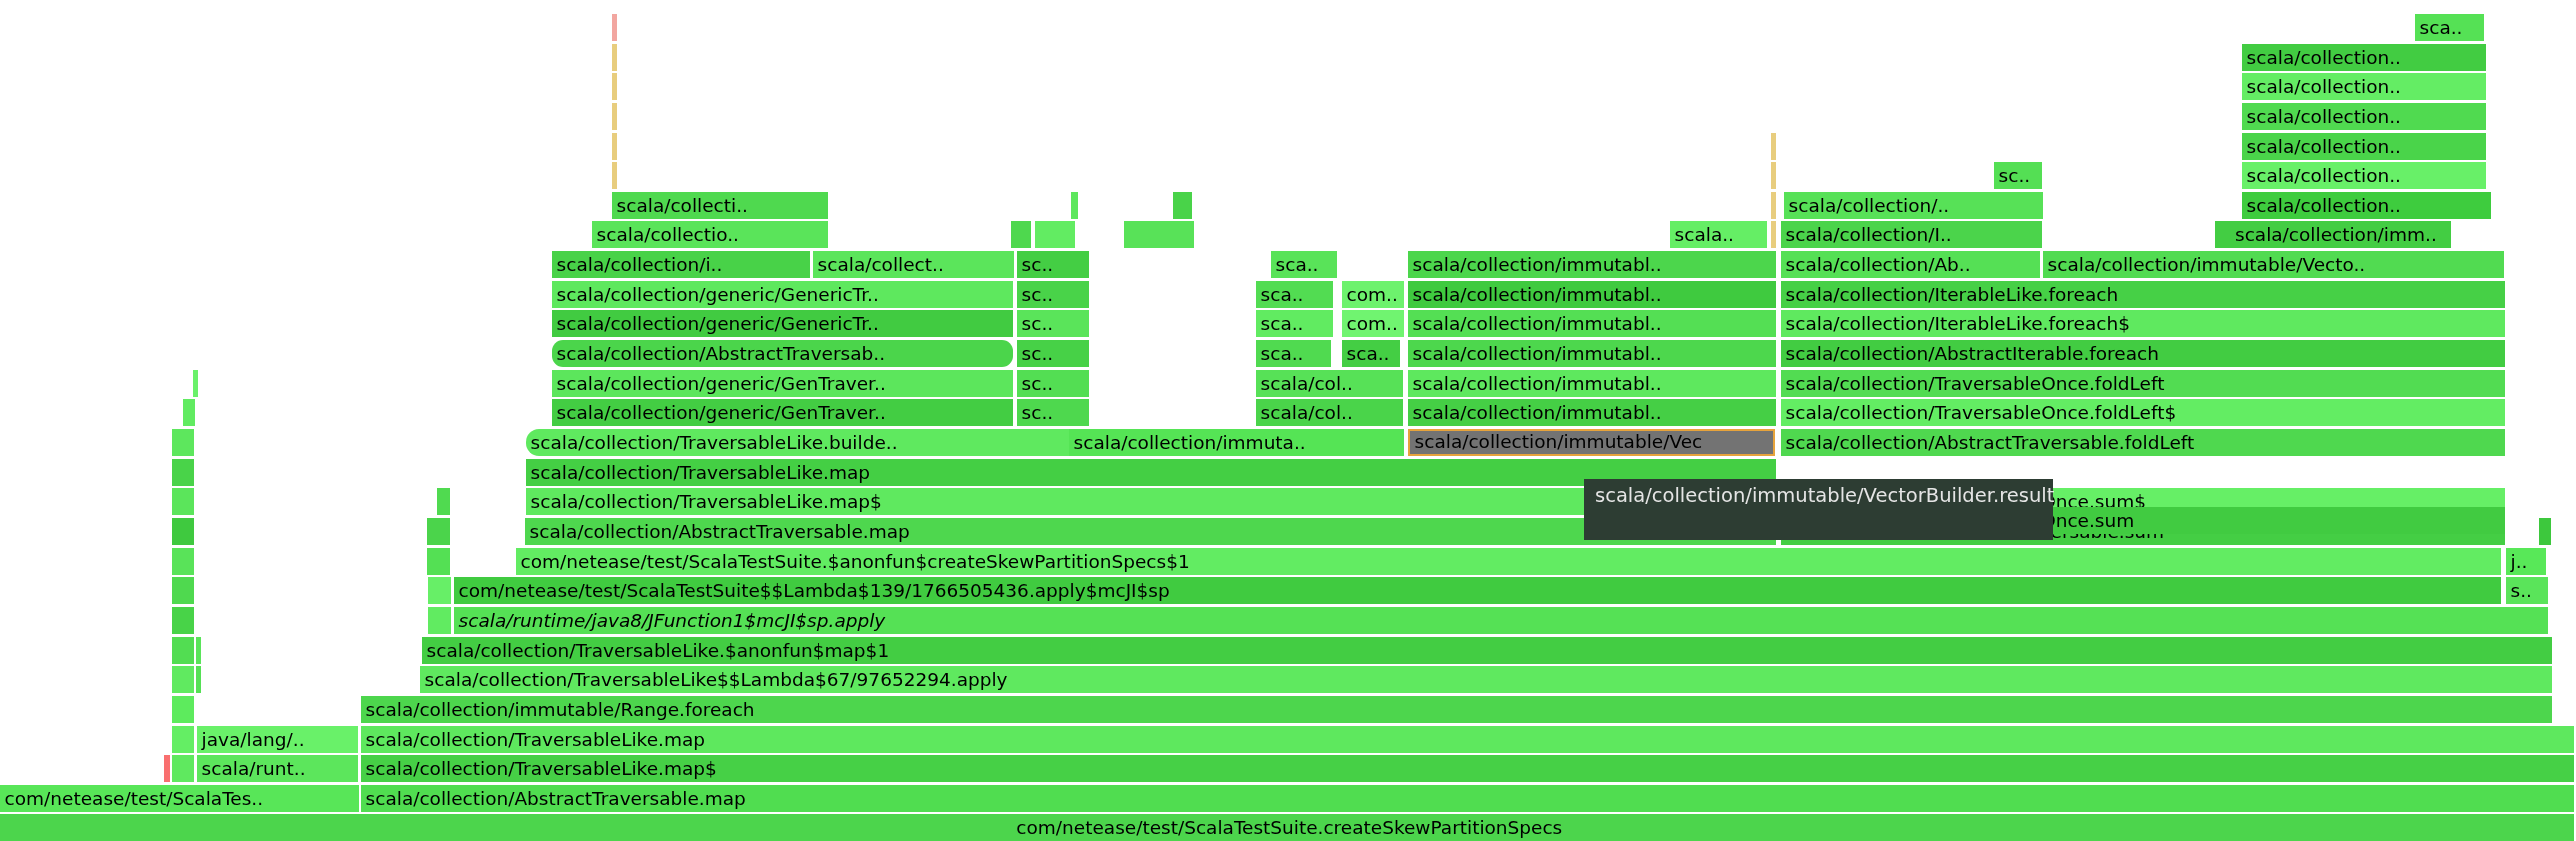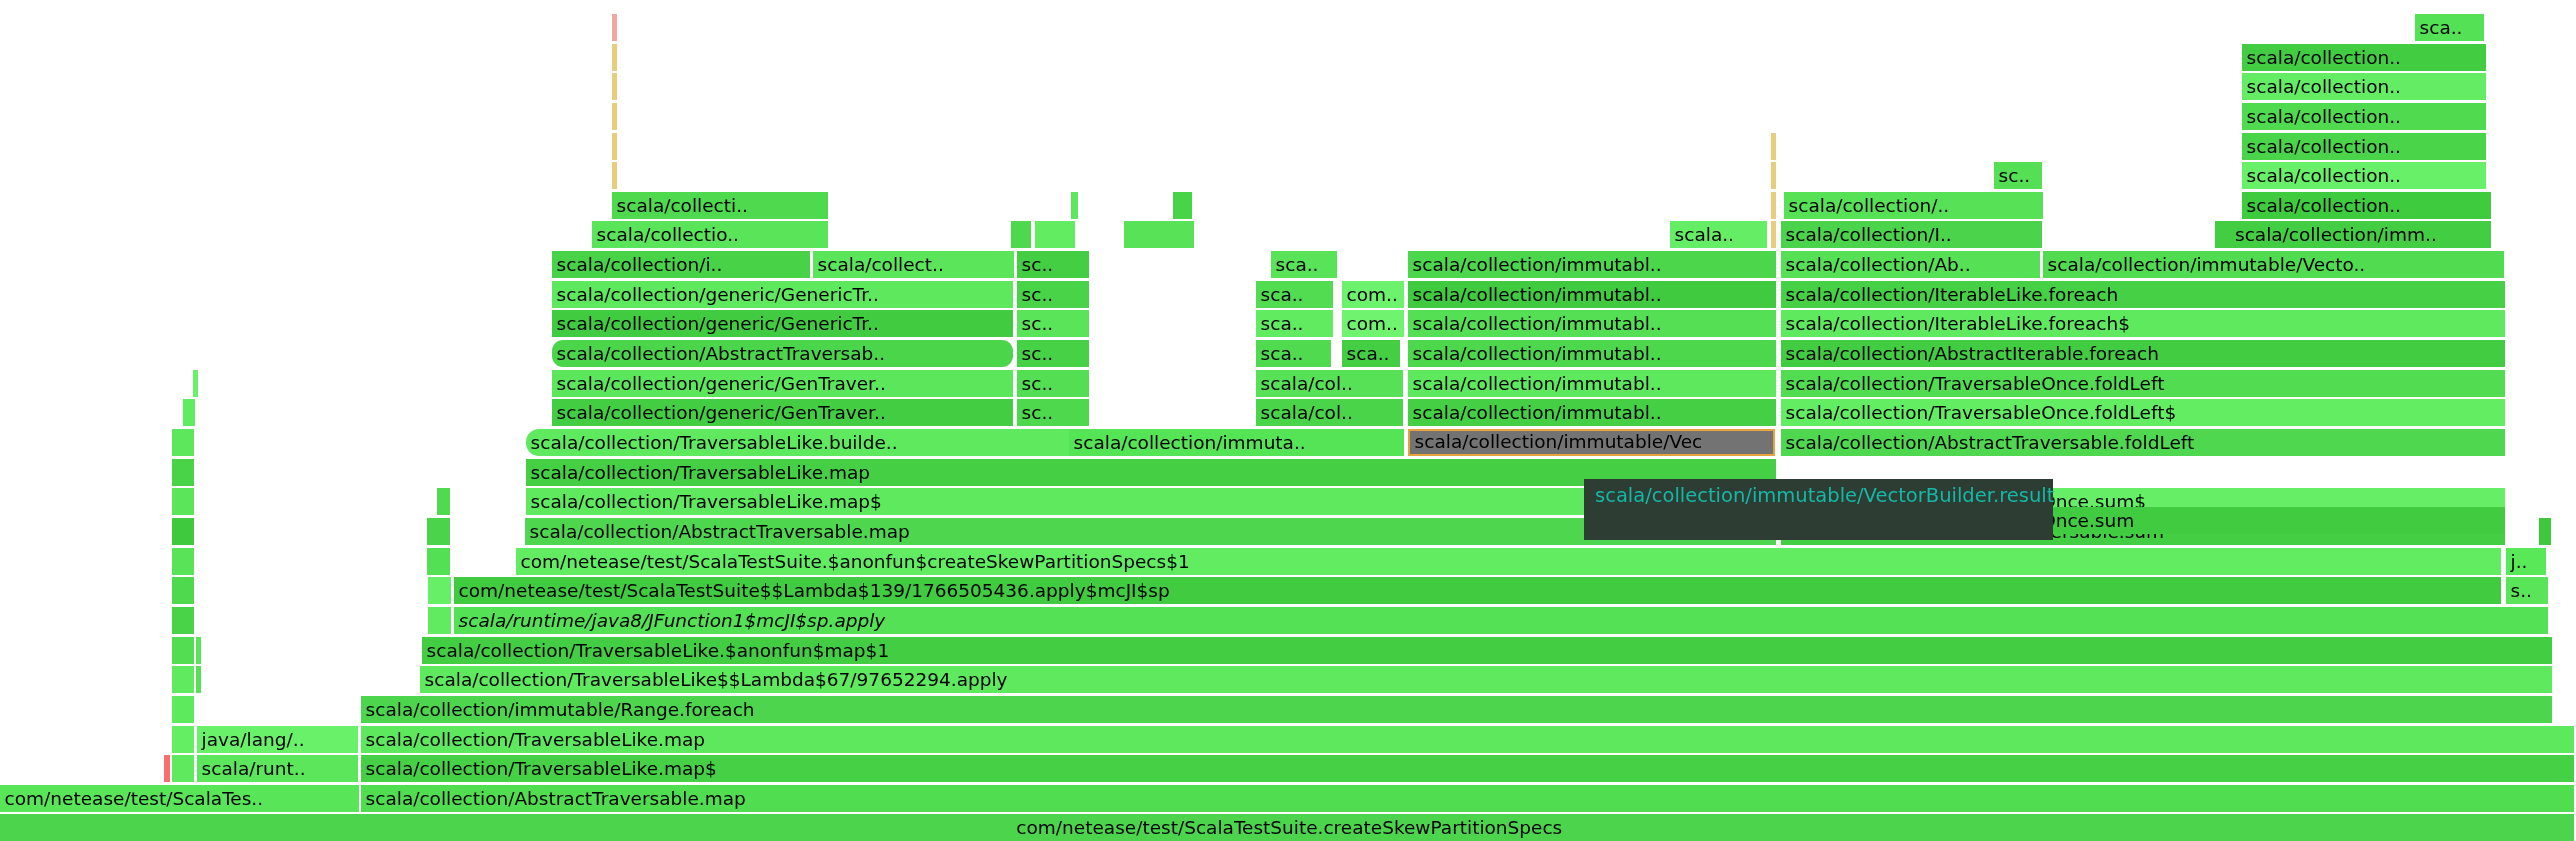--- a/index.html
+++ b/index.html
@@ -99,21 +99,21 @@
       <div class="frame" title="scala/collection/immutabl.." style="left: 1408px; top: 251px; width: 368px; background: rgb(76, 214, 76);">scala/collection/immutabl..</div>
       <div class="frame" title="scala/collection/Ab.." style="left: 1781px; top: 251px; width: 259px; background: rgb(85, 224, 85);">scala/collection/Ab..</div>
       <div class="frame" title="scala/collection/immutable/Vecto.." style="left: 2043px; top: 251px; width: 461px; background: rgb(81, 219, 81);">scala/collection/immutable/Vecto..</div>
       <div class="frame" title="scala/collectio.." style="left: 592px; top: 221px; width: 236px; background: rgb(90, 228, 90);">scala/collectio..</div>
       <div class="frame" style="left: 1011px; top: 221px; width: 19.5px; background: rgb(78, 216, 78);"></div>
       <div class="frame" style="left: 1035px; top: 221px; width: 40px; background: rgb(98, 236, 98);"></div>
       <div class="frame" style="left: 1124px; top: 221px; width: 70px; background: rgb(88, 226, 88);"></div>
       <div class="frame" title="scala.." style="left: 1670px; top: 221px; width: 97px; background: rgb(101, 238, 101);">scala..</div>
       <div class="frame" style="left: 1771px; top: 221px; width: 1.9px; background: rgb(232, 205, 126);"></div>
       <div class="frame" title="scala/collection/I.." style="left: 1781px; top: 221px; width: 261px; background: rgb(75, 212, 75);">scala/collection/I..</div>
-      <div class="frame" title="scala/collection/imm.." style="left: 2215px; top: 221px; width: 276px; background: rgb(67, 205, 67); padding-left: 20px;">scala/collection/imm..</div>
+      <div class="frame" title="scala/collection/imm.." style="left: 2215px; top: 221px; width: 236px; background: rgb(67, 205, 67); padding-left: 20px;">scala/collection/imm..</div>
       <div class="frame" title="scala/collecti.." style="left: 612px; top: 192px; width: 216px; background: rgb(79, 217, 79);">scala/collecti..</div>
       <div class="frame" style="left: 1071px; top: 192px; width: 6.5px; background: rgb(93, 231, 93);"></div>
       <div class="frame" style="left: 1173px; top: 192px; width: 18.5px; background: rgb(73, 211, 73);"></div>
       <div class="frame" style="left: 1771px; top: 192px; width: 1.9px; background: rgb(232, 205, 126);"></div>
       <div class="frame" title="scala/collection/.." style="left: 1784px; top: 192px; width: 259px; background: rgb(87, 225, 87);">scala/collection/..</div>
       <div class="frame" title="scala/collection.." style="left: 2242px; top: 192px; width: 249px; background: rgb(62, 204, 62);">scala/collection..</div>
       <div class="frame" style="left: 612px; top: 162px; width: 1.9px; background: rgb(232, 205, 126);"></div>
       <div class="frame" style="left: 1771px; top: 162px; width: 1.9px; background: rgb(232, 205, 126);"></div>
       <div class="frame" title="sc.." style="left: 1994px; top: 162px; width: 48px; background: rgb(84, 223, 84);">sc..</div>
       <div class="frame" title="scala/collection.." style="left: 2242px; top: 162px; width: 244px; background: rgb(104, 240, 104);">scala/collection..</div>
@@ -122,17 +122,17 @@
       <div class="frame" title="scala/collection.." style="left: 2242px; top: 133px; width: 244px; background: rgb(74, 212, 74);">scala/collection..</div>
       <div class="frame" style="left: 612px; top: 103px; width: 1.9px; background: rgb(232, 205, 126);"></div>
       <div class="frame" title="scala/collection.." style="left: 2242px; top: 103px; width: 244px; background: rgb(80, 218, 80);">scala/collection..</div>
       <div class="frame" style="left: 612px; top: 73px; width: 1.9px; background: rgb(232, 205, 126);"></div>
       <div class="frame" title="scala/collection.." style="left: 2242px; top: 73px; width: 244px; background: rgb(100, 237, 100);">scala/collection..</div>
       <div class="frame" style="left: 612px; top: 44px; width: 1.9px; background: rgb(232, 205, 126);"></div>
       <div class="frame" title="scala/collection.." style="left: 2242px; top: 44px; width: 244px; background: rgb(66, 204, 66);">scala/collection..</div>
       <div class="frame" style="left: 612px; top: 14px; width: 1.9px; background: rgb(242, 166, 160);"></div>
       <div class="frame" title="sca.." style="left: 2415px; top: 14px; width: 69px; background: rgb(85, 225, 85);">sca..</div>
     </div>
-  <div id="tooltip" style="left: 1584px; top: 479px; width: 469px; height: 61px; background: rgb(45, 61, 51); color: #14b8a6;">
+  <div id="tooltip" style="left: 1584px; top: 479px; width: 469px; height: 61px; background: rgb(45, 61, 51); color: #e5e5e5;">
     <div>scala/collection/immutable/VectorBuilder.result</div>
   </div>
 </div>
 
 
 </body></html>

